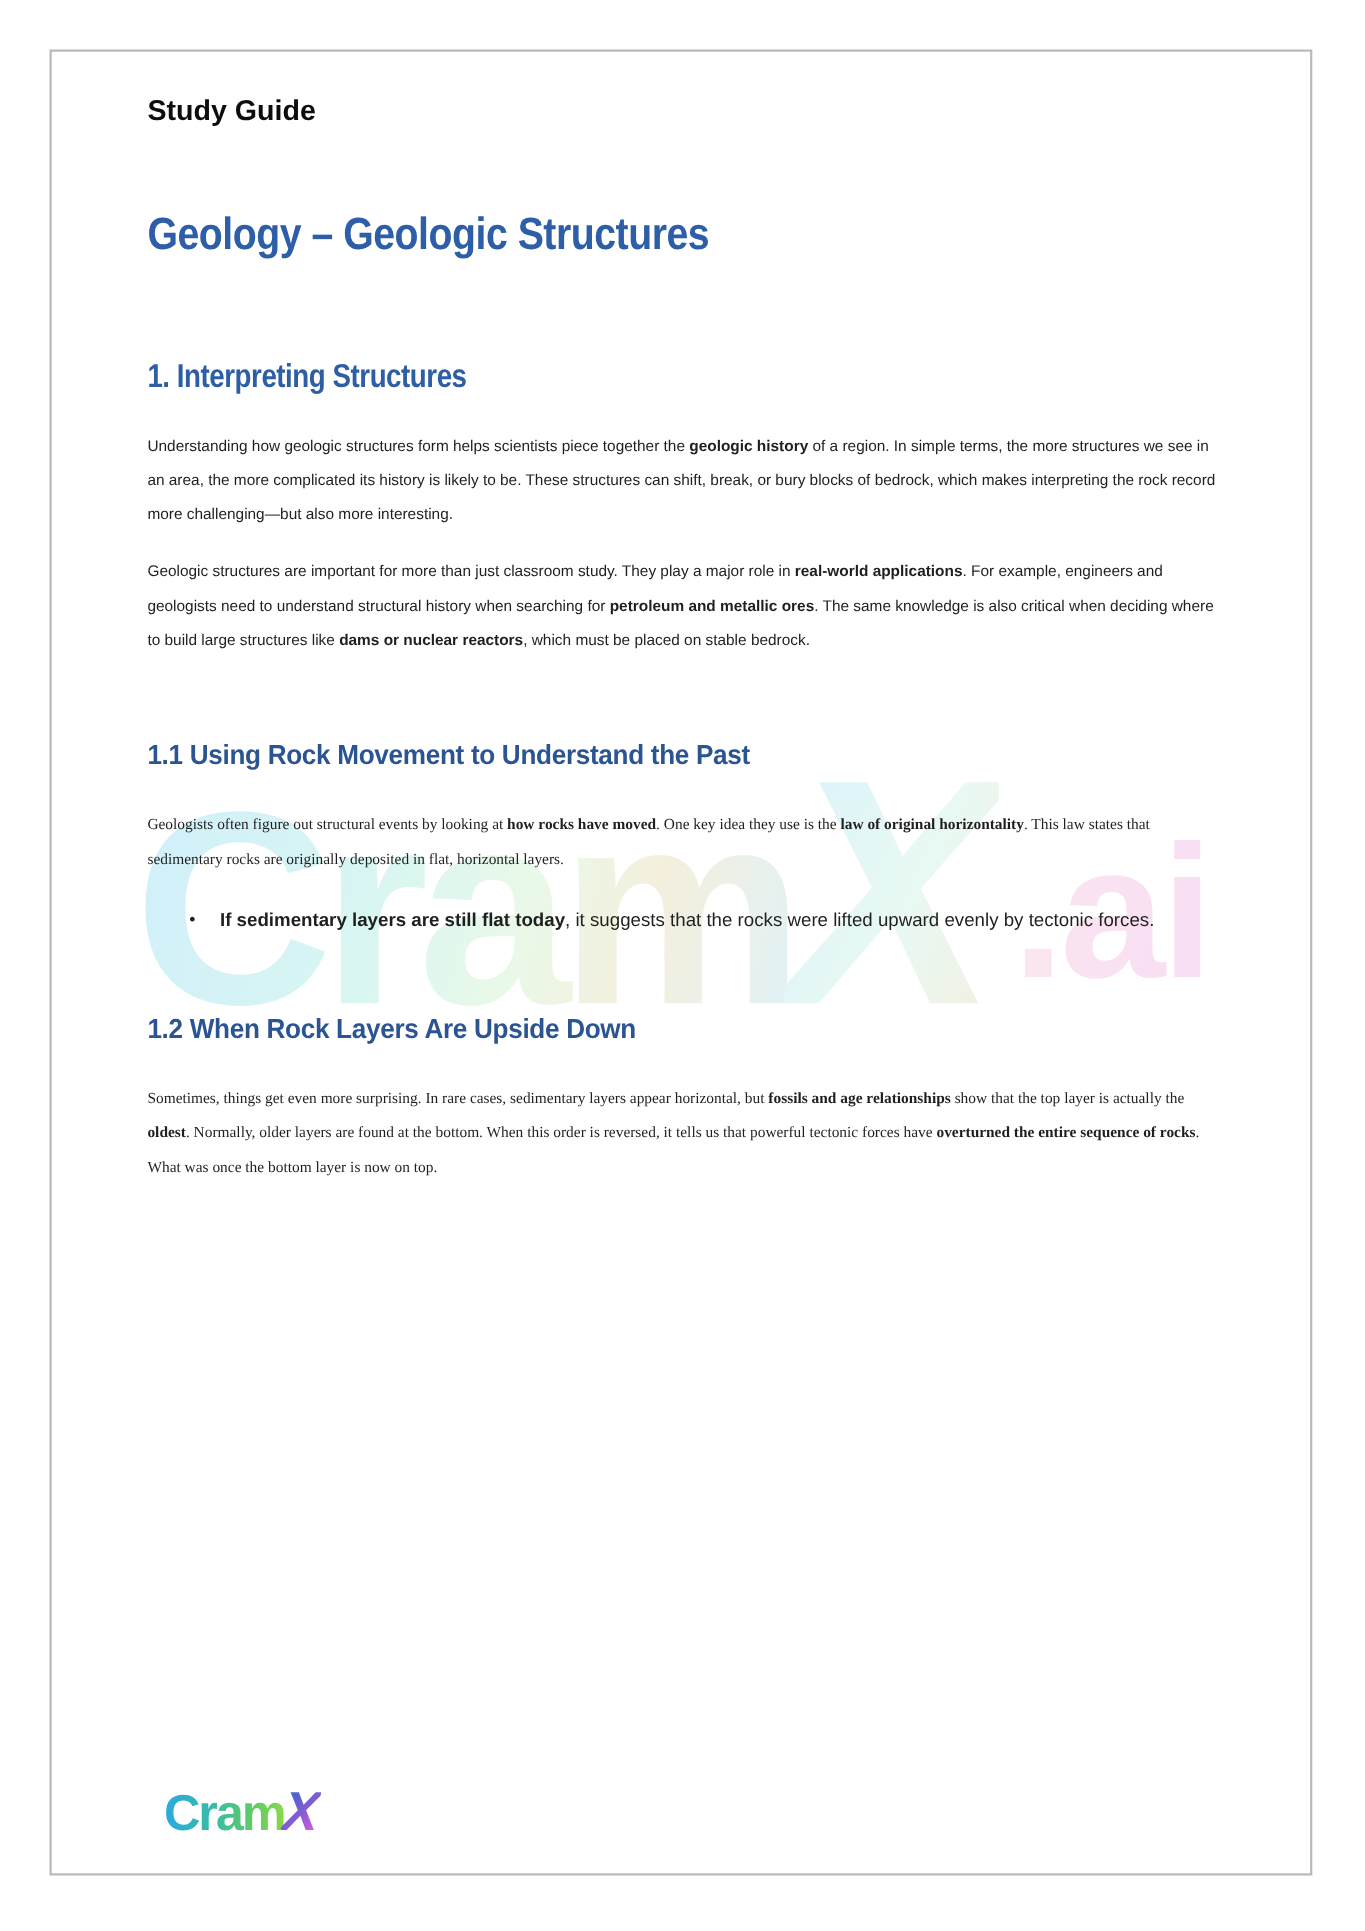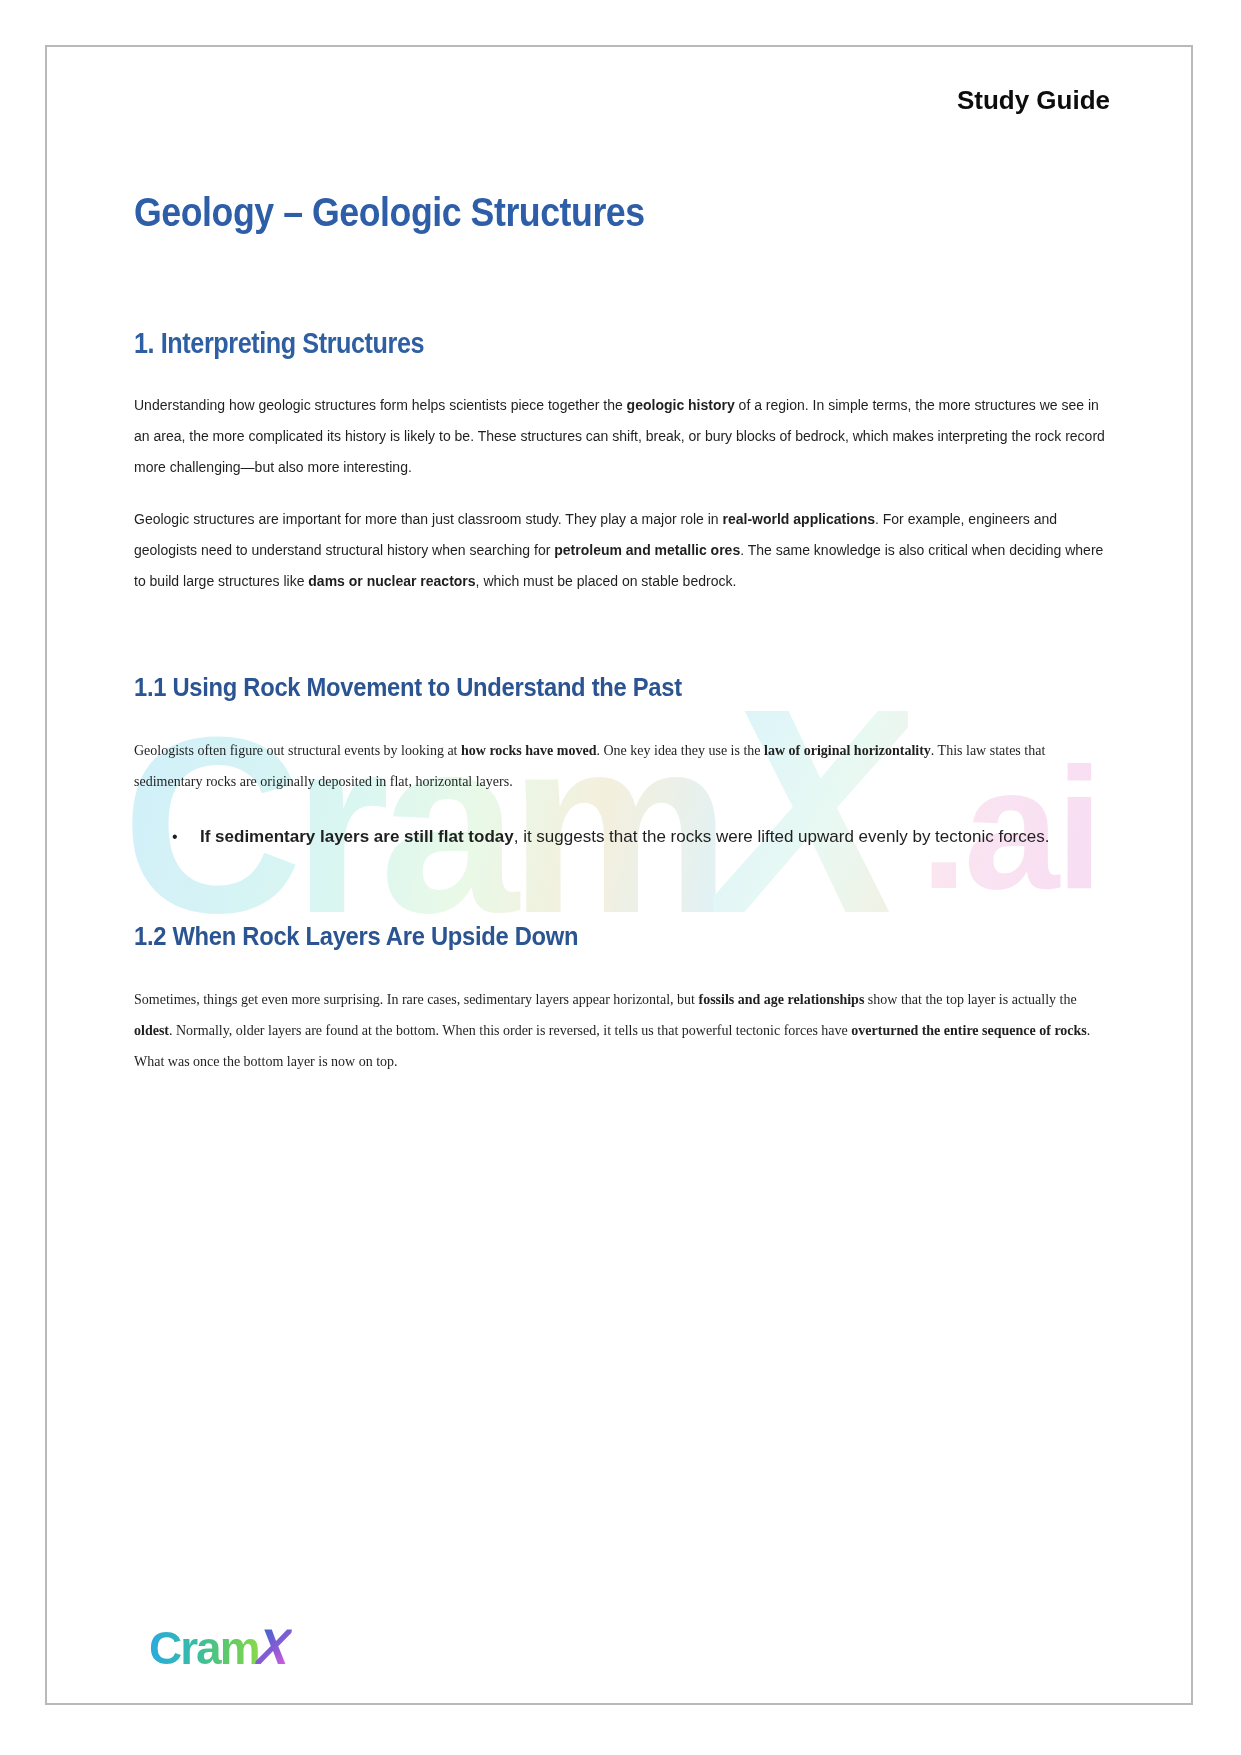--- a/index.html
+++ b/index.html
@@ -28,21 +28,21 @@
     -webkit-background-clip:text;background-clip:text;-webkit-text-fill-color:transparent;
   }
   .wm-ai{
     font-size:172px;letter-spacing:-4px;margin-left:12px;vertical-align:24px;color:#f9e2f4;
     background:linear-gradient(100deg,#fbe7f0 0%,#f7ddf3 100%);
     -webkit-background-clip:text;background-clip:text;-webkit-text-fill-color:transparent;
   }
   
   .content{position:absolute;left:134px;top:0;width:976px;z-index:2;}
   .doc-type{
-    text-align:right;padding-top:86px;font-size:26px;line-height:28px;
+    text-align:left;padding-top:86px;font-size:26px;line-height:28px;
     font-weight:bold;color:#0d0d0d;
   }
   h1.doc-title{
     margin:76px 0 0 0;font-size:41px;line-height:44px;font-weight:bold;color:#2d5ea7;
     transform:scaleX(0.87);transform-origin:0 50%;width:fit-content;letter-spacing:-0.5px;
   }
   h2.sec-h{
     margin:92px 0 0 0;font-size:30px;line-height:34px;font-weight:bold;color:#2e5fa3;
     transform:scaleX(0.84);transform-origin:0 50%;width:fit-content;letter-spacing:-0.5px;
   }

